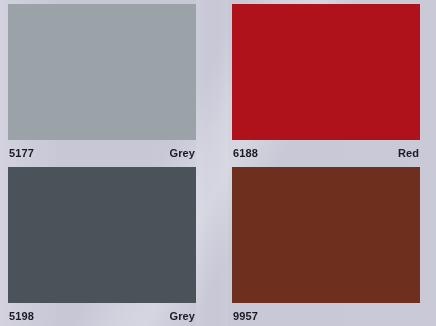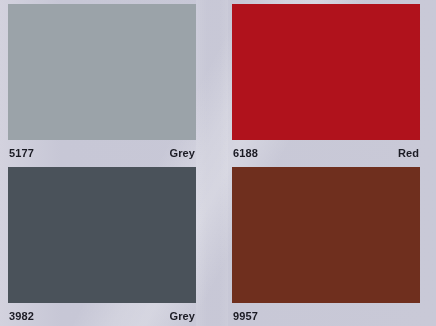--- a/index.html
+++ b/index.html
@@ -96,21 +96,21 @@
     <div class="swatch-chip" style="background: rgb(176, 18, 28);"></div>
     <div class="swatch-label">
       <span class="swatch-code">6188</span>
       <span class="swatch-name">Red</span>
     </div>
   </div>
 
   <div class="swatch-cell col-left row-bottom">
     <div class="swatch-chip" style="background: rgb(74, 82, 90);"></div>
     <div class="swatch-label">
-      <span class="swatch-code">3982</span>
+      <span class="swatch-code">5198</span>
       <span class="swatch-name">Grey</span>
     </div>
   </div>
 
   <div class="swatch-cell col-right row-bottom">
     <div class="swatch-chip" style="background: rgb(111, 47, 30);"></div>
     <div class="swatch-label">
       <span class="swatch-code">9957</span>
     </div>
   </div>

